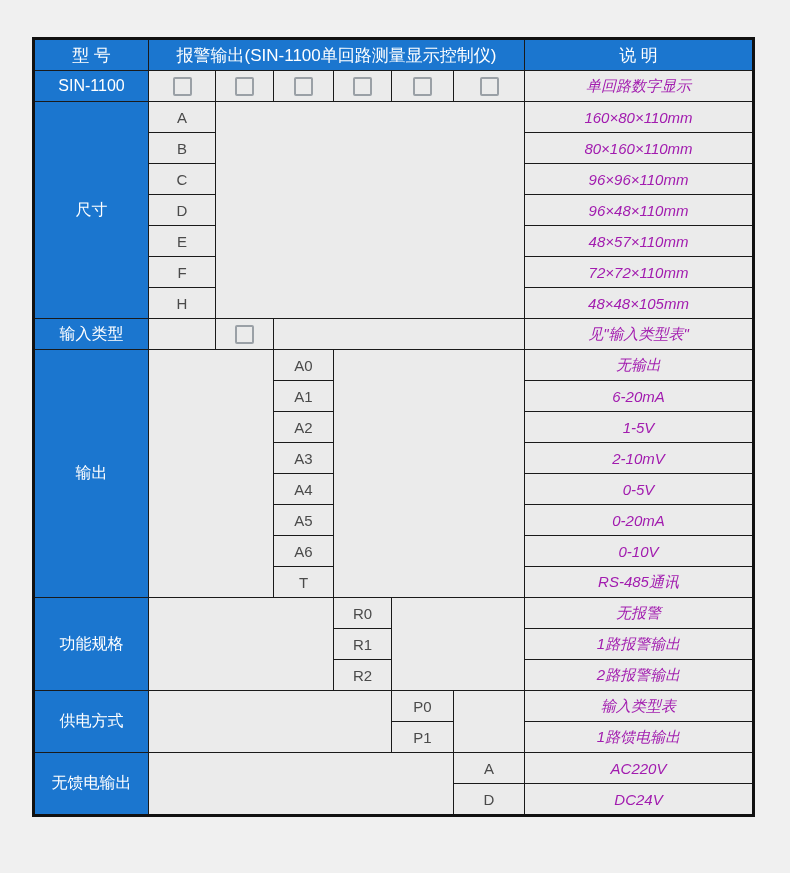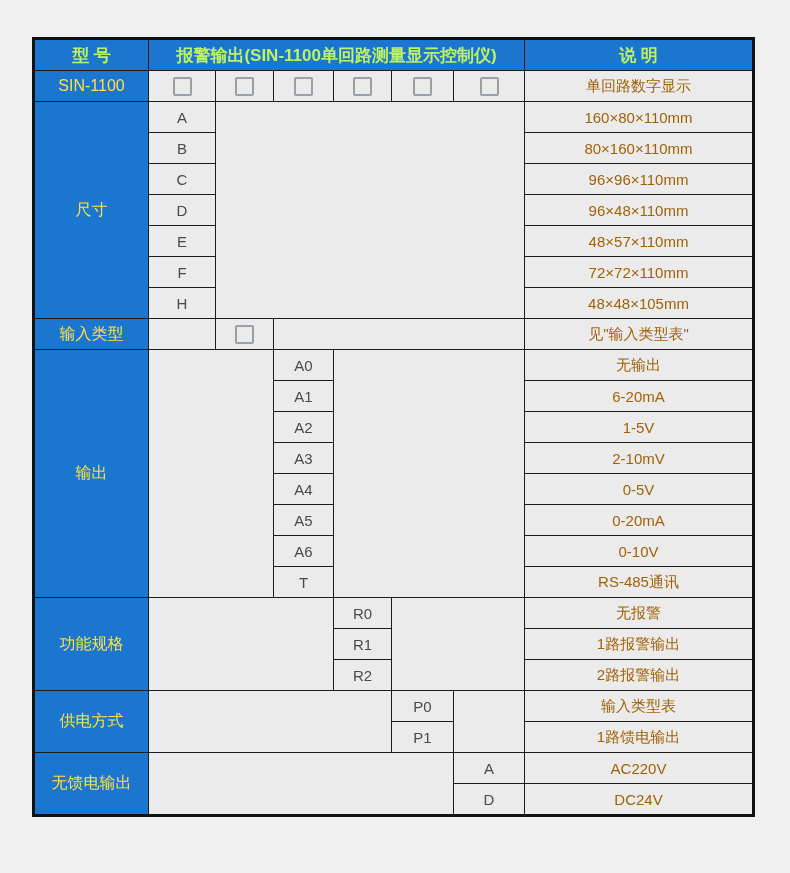--- a/index.html
+++ b/index.html
@@ -30,31 +30,31 @@
     vertical-align:middle;
     background:var(--cell);
     color:#3d3d3d;
     font-size:15px;
     font-weight:400;
     overflow:hidden;
     white-space:nowrap;
   }
   th{
     background:var(--accent);
-    color:#bef264;
+    color:#ffffff;
     font-size:17px;
-    font-weight:700;
+    font-weight:400;
   }
   td.blue{
     background:var(--accent);
-    color:#fde047;
+    color:#ffffff;
     font-size:16px;
   }
   td.code{color:#4a4a4a;}
-  td.desc{color:#a16207;}
+  td.desc{color:#a21caf;font-style:italic;}
   span.cb{
     display:inline-block;
     width:15px;height:15px;
     border:2px solid #9aa0a6;
     border-radius:2px;
     background:transparent;
     vertical-align:middle;
   }
 </style>
 </head>

